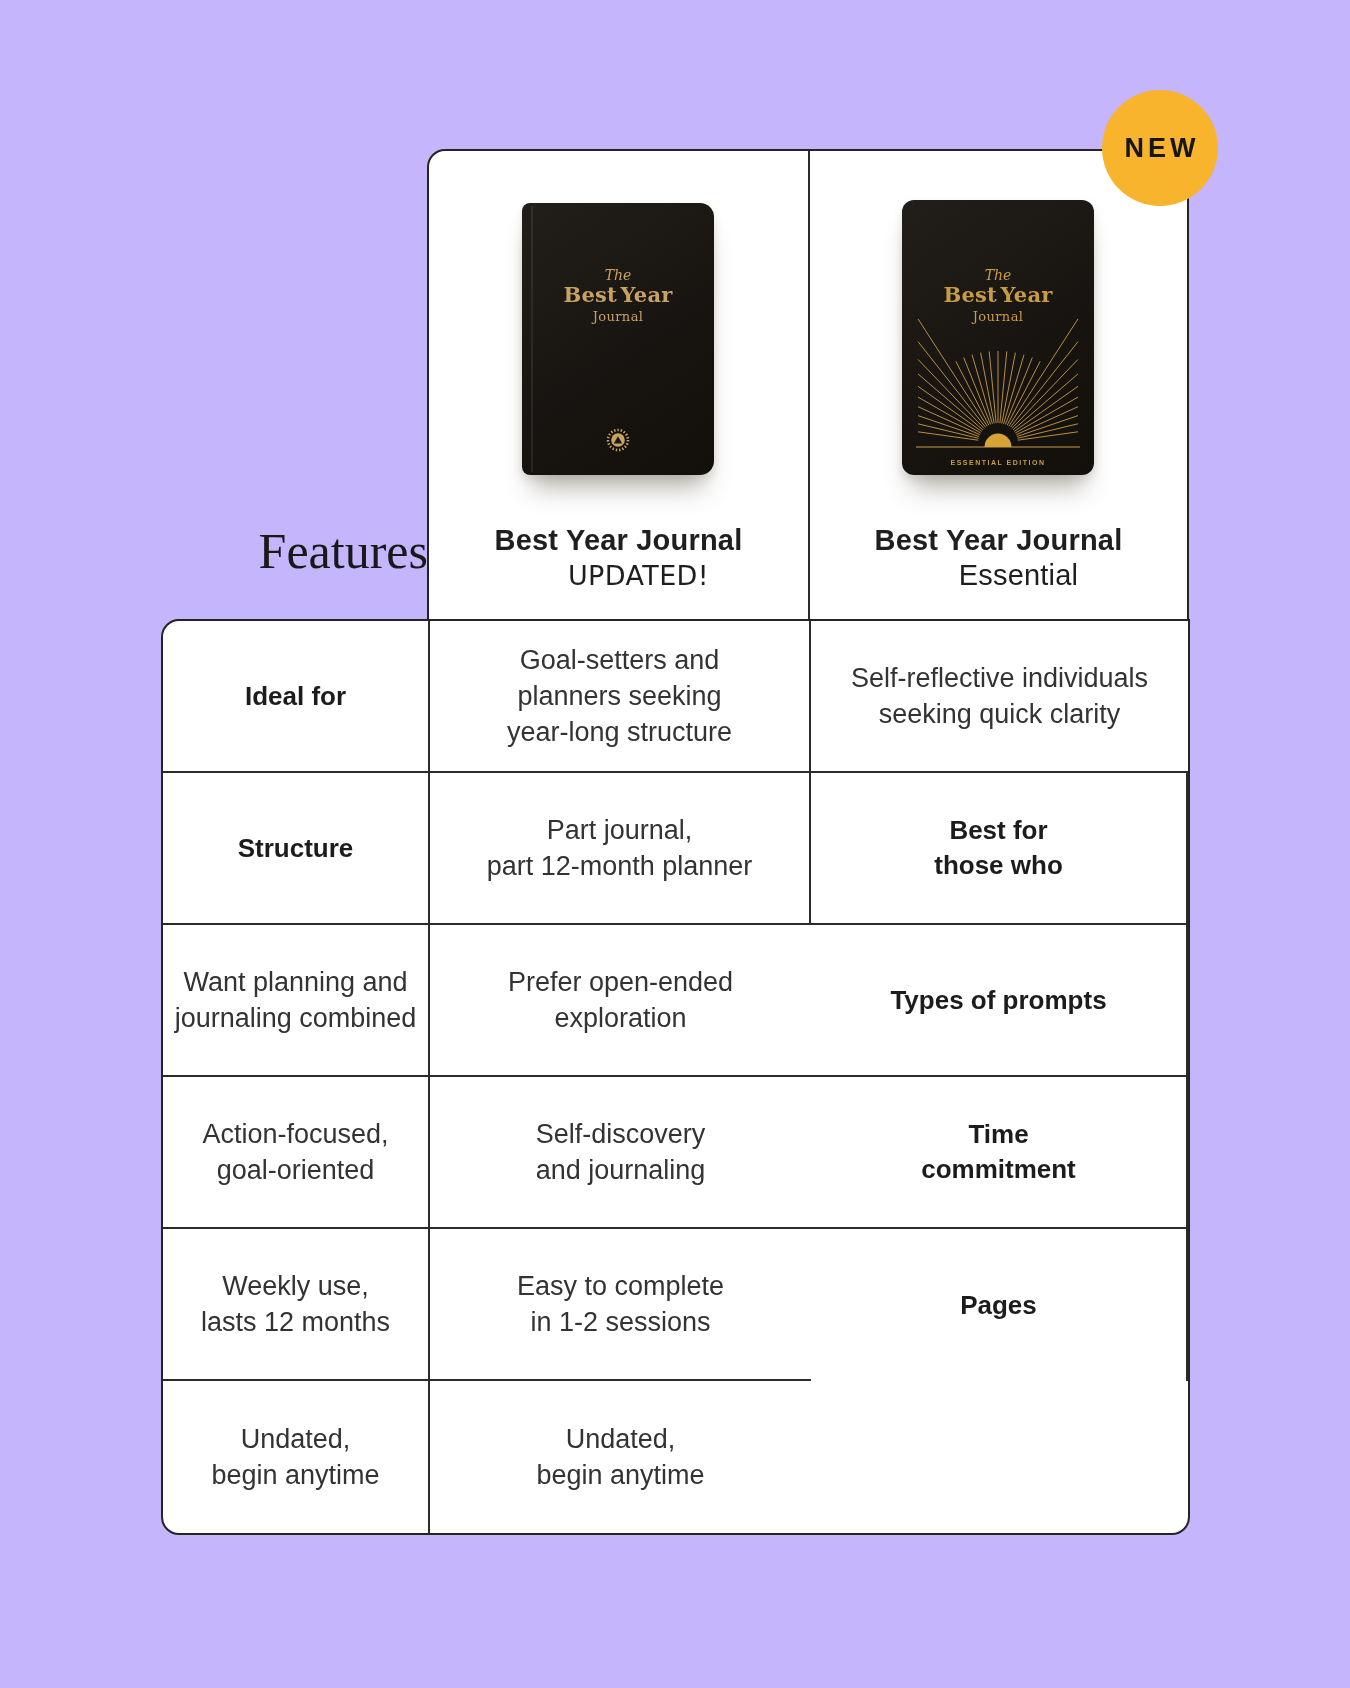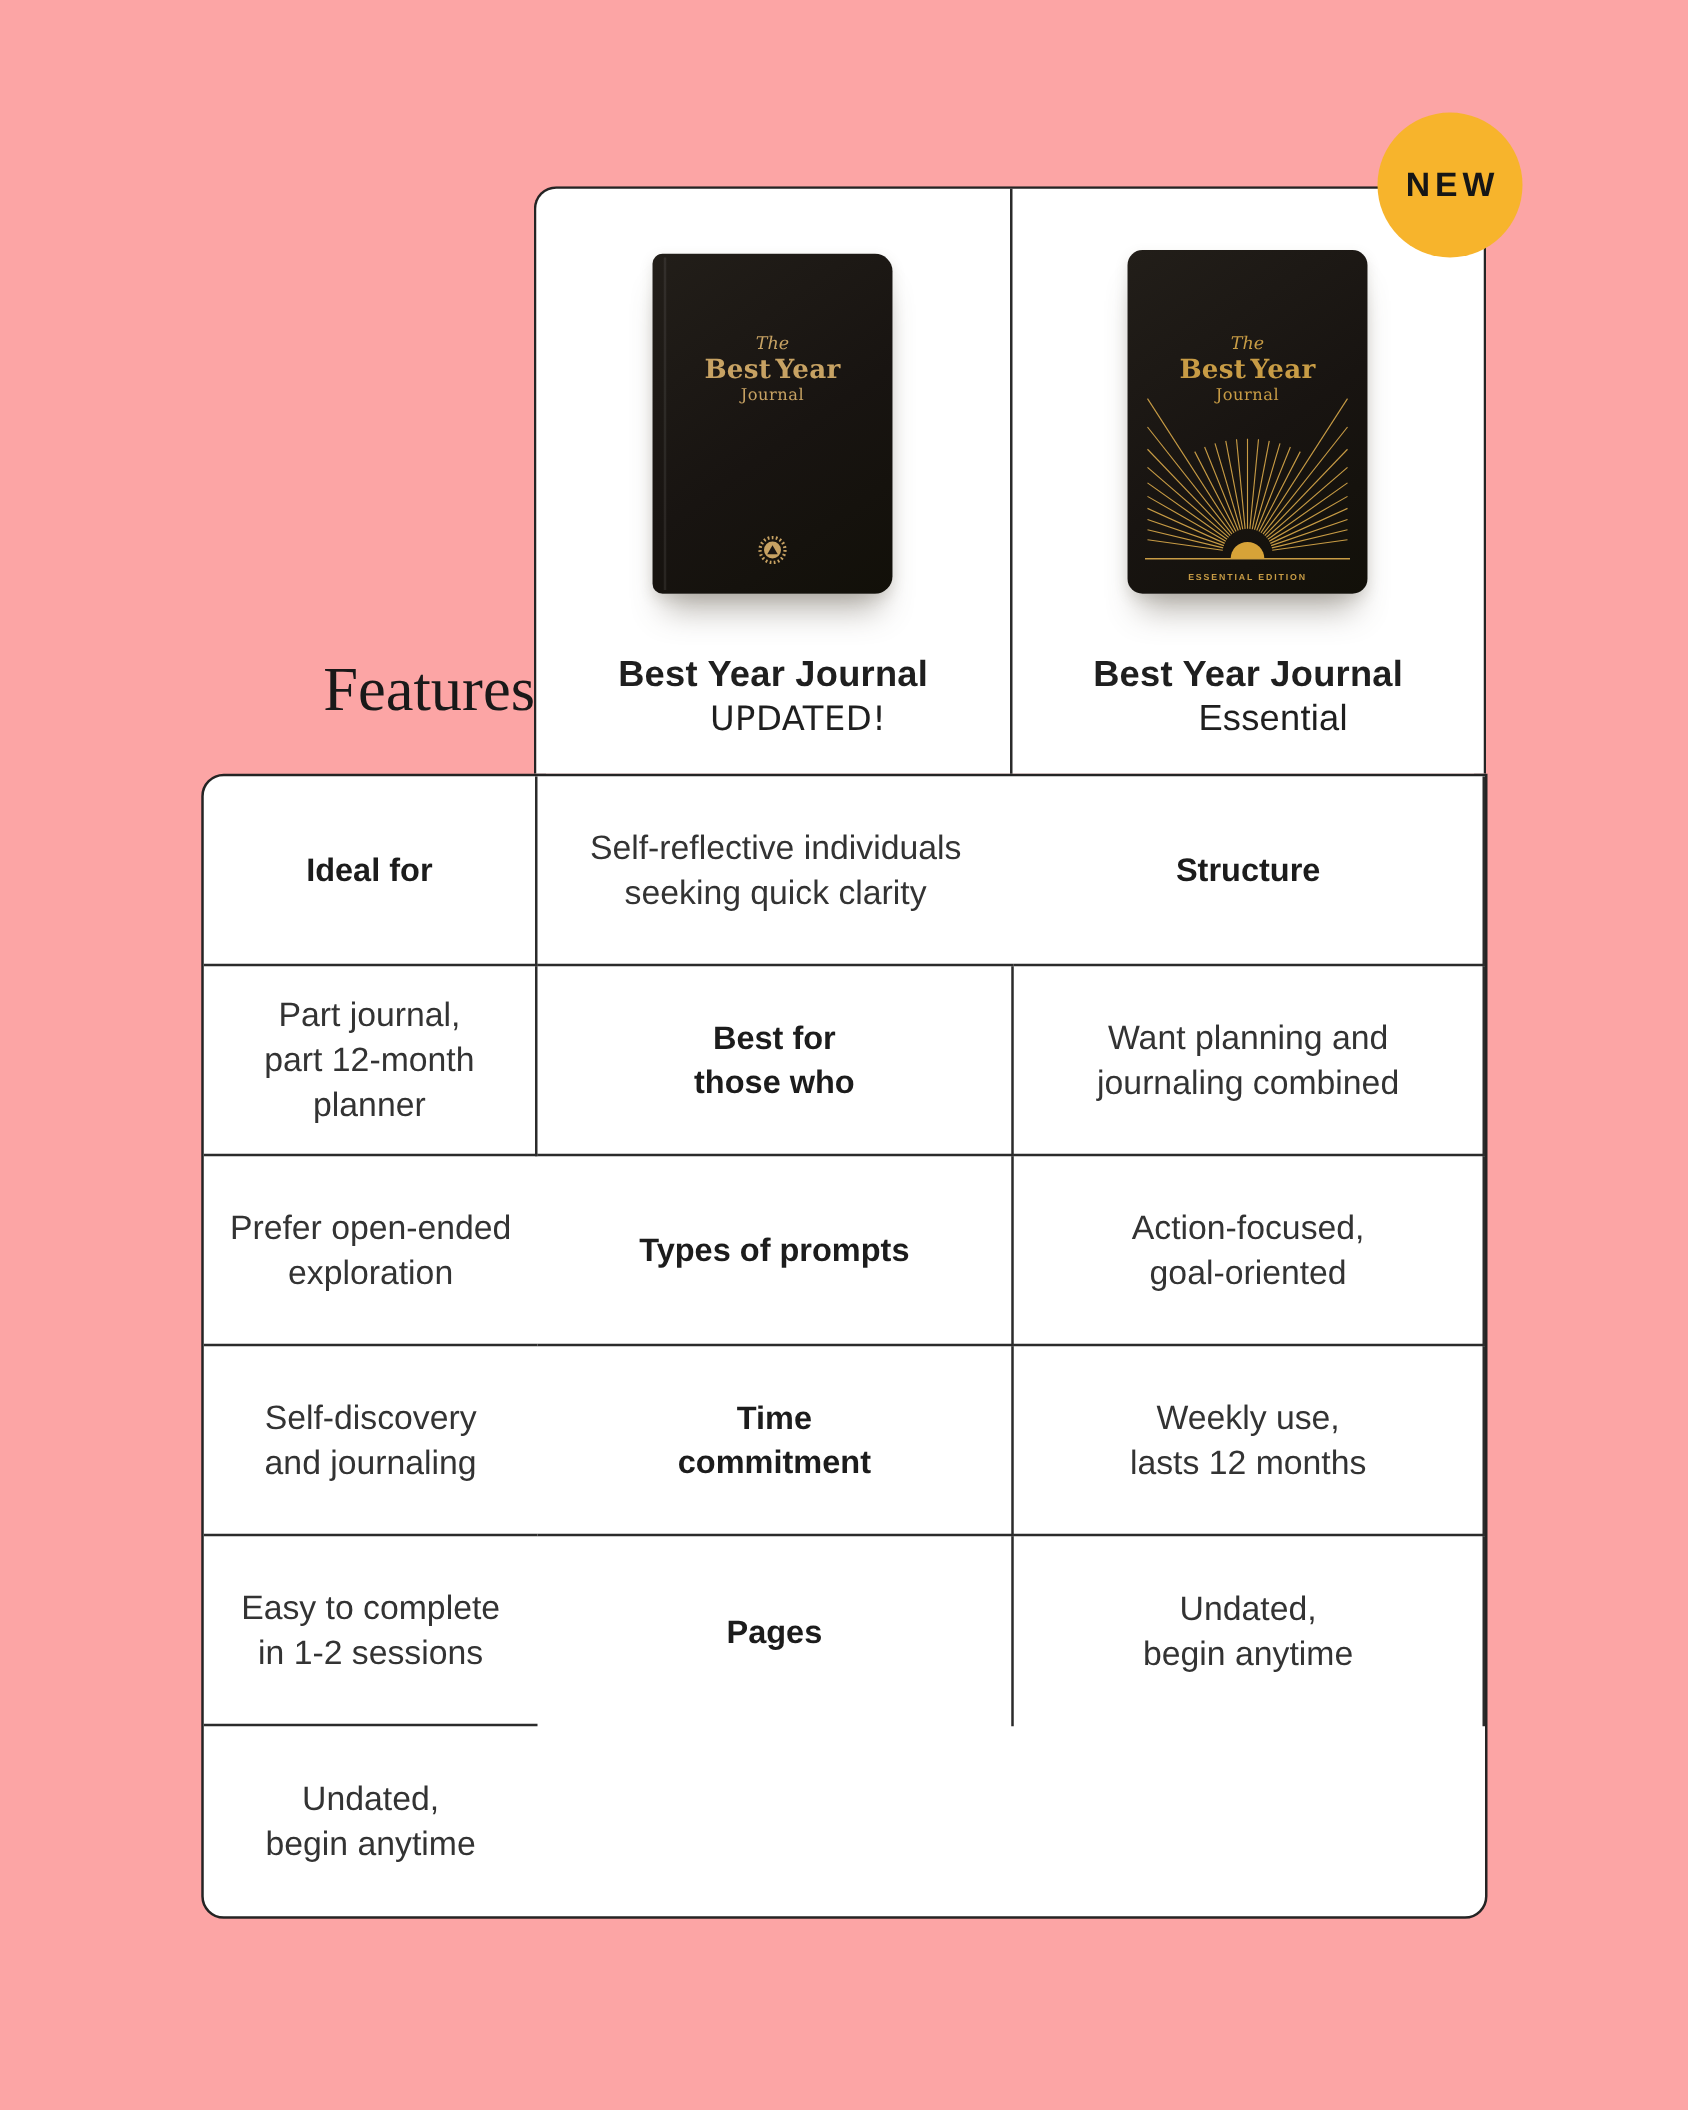--- a/index.html
+++ b/index.html
@@ -3,21 +3,21 @@
 <meta charset="utf-8">
 <style>
   * { margin: 0; padding: 0; box-sizing: border-box; }
   html, body { background: #f4f3f1; }
   body { font-family: "Liberation Sans", sans-serif; }
 
   .canvas {
     position: relative;
     width: 1350px;
     height: 1688px;
-    background: #fca5a5;
+    background: #c4b5fd;
     overflow: hidden;
   }
 
   
   .upper-card {
     position: absolute;
     left: 416px; top: 149px;
     width: 762px; height: 470px;
     background: #ffffff;
     border: 2px solid #242424;
@@ -279,20 +279,23 @@
         <div class="line2">Essential</div>
       </div>
     </div>
   </div>
 
   <div class="features-label">Features</div>
 
   <div class="table-card">
 
     <div class="cell label c1">Ideal for</div>
+    <div class="cell value c2">Goal-setters and
+planners seeking
+year-long structure</div>
     <div class="cell value">Self-reflective individuals
 seeking quick clarity</div>
 
     <div class="cell label c1">Structure</div>
     <div class="cell value c2">Part journal,
 part 12-month planner</div>
 
     <div class="cell label c1">Best for
 those who</div>
     <div class="cell value c2">Want planning and

